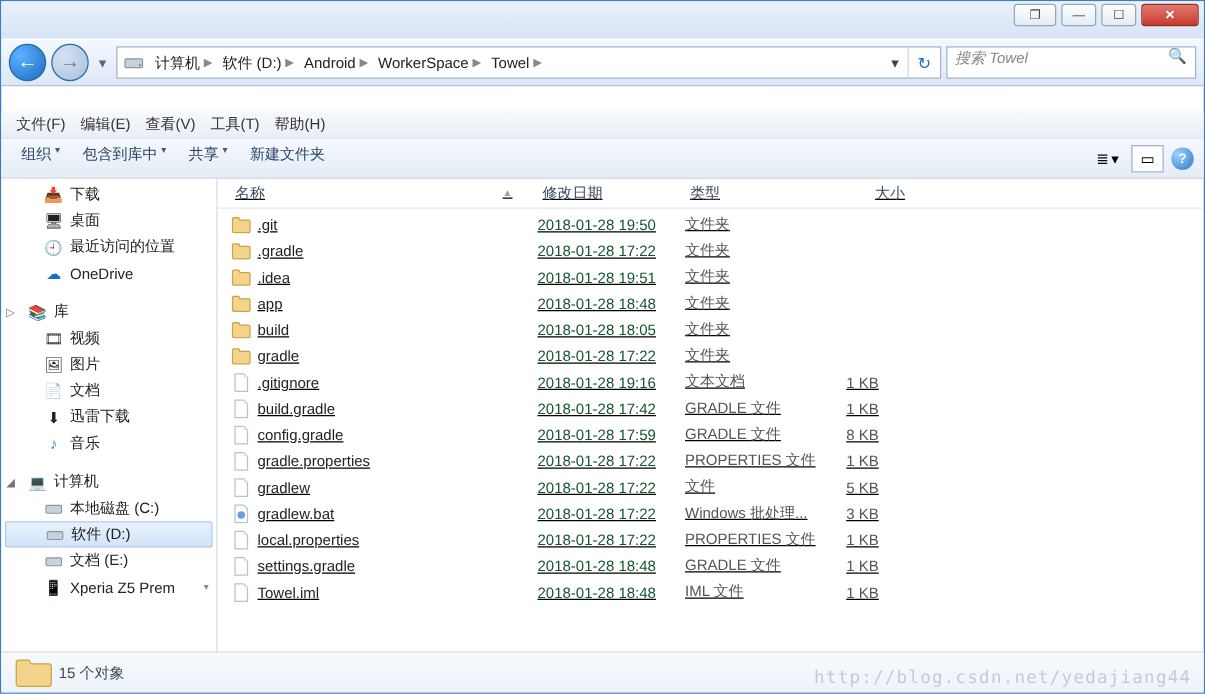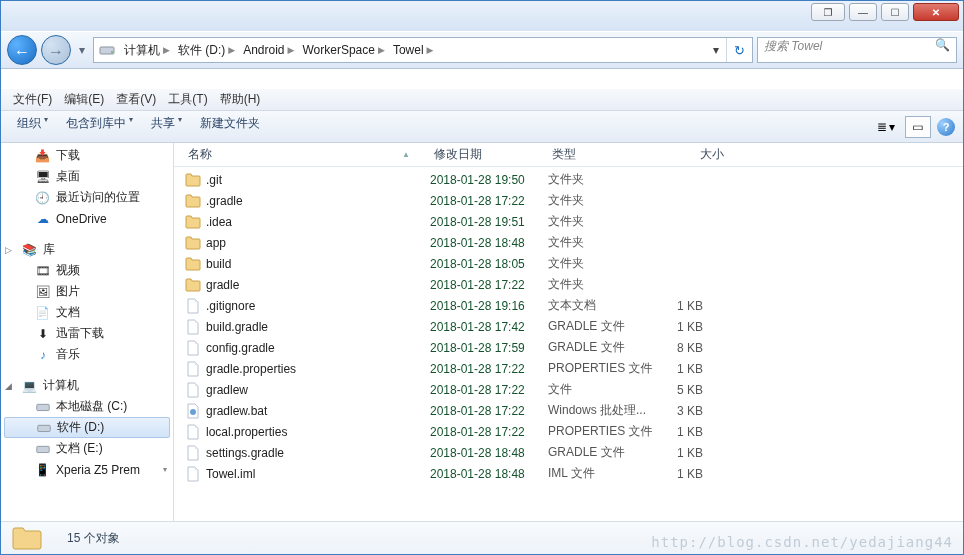--- a/index.html
+++ b/index.html
@@ -43,38 +43,38 @@
 
 .bodyrow { display: flex; height: 400px; }
 .sidebar { width: 173px; border-right: 1px solid #d6dee8; overflow: hidden; padding-top: 2px; background: #fff; }
 .sb-item { height: 21px; display: flex; align-items: center; padding-left: 18px; gap: 5px; color: #222; }
 .sb-item.indent { padding-left: 34px; }
 .sb-item.sel { background: linear-gradient(#e8f1fc,#d2e4f8); border: 1px solid #a9c8ea; border-radius: 2px; margin: 0 3px; padding-left: 31px; }
 .sb-item .exp { width: 10px; font-size: 9px; color: #777; margin-left: -14px; margin-right: 2px; }
 .sb-ico { width: 16px; height: 16px; display: inline-flex; align-items: center; justify-content: center; font-size: 12px; }
 .sb-spacer { height: 10px; }
 
-.fileview { flex: 1; display: flex; flex-direction: column; }
+.fileview { flex: 1; display: flex; flex-direction: column; text-decoration: underline; }
 .colheader { height: 24px; border-bottom: 1px solid #e3e8ef; display: flex; align-items: center; color: #3a4a5c; padding-left: 10px; }
 .col { padding-left: 4px; }
 .col.name { width: 246px; display: flex; align-items: center; }
 .col.name .sortup { margin-left: auto; margin-right: 20px; color: #8aa; font-size: 8px; }
 .col.date { width: 118px; }
 .col.type { width: 108px; }
 .col.size { width: 86px; text-align: right; padding-right: 18px; }
 .filelist { flex: 1; overflow: auto; padding-top: 2px; }
 .frow { height: 21px; display: flex; align-items: center; padding-left: 10px; color: #222; }
 .fico { width: 18px; height: 16px; display: inline-flex; align-items: center; justify-content: center; margin-right: 4px; }
 .fname { width: 224px; }
 .fdate { width: 118px; color: #14532d; }
 .ftype { width: 108px; color: #555; }
 .fsize { width: 86px; text-align: center; padding-right: 18px; color: #555; }
 
 
-.statusbar { position: absolute; bottom: 0; left: 0; right: 0; height: 33px; border-top: 1px solid #d6dee8; background: linear-gradient(#f7fafd,#eef3f9); display: flex; align-items: center; padding-left: 10px; gap: 24px; color: #3a4a5c; }
+.statusbar { position: absolute; bottom: 0; left: 0; right: 0; height: 33px; border-top: 1px solid #d6dee8; background: linear-gradient(#f7fafd,#eef3f9); display: flex; align-items: center; padding-left: 10px; gap: 4px; color: #3a4a5c; }
 .stat-folder { width: 32px; height: 26px; }
 
 .watermark { position: absolute; bottom: 4px; right: 10px; color: rgba(120,140,160,0.4); font-size: 14px; font-family: monospace; letter-spacing: 1px; pointer-events: none; }
 
 
 .folder-svg { fill: #f3d48a; stroke: #caa34a; }
 .file-svg { fill: #fff; stroke: #b8c2ce; }
 .drive-svg { fill: #c9d2dc; stroke: #8a95a2; }
 </style>
 </head>

